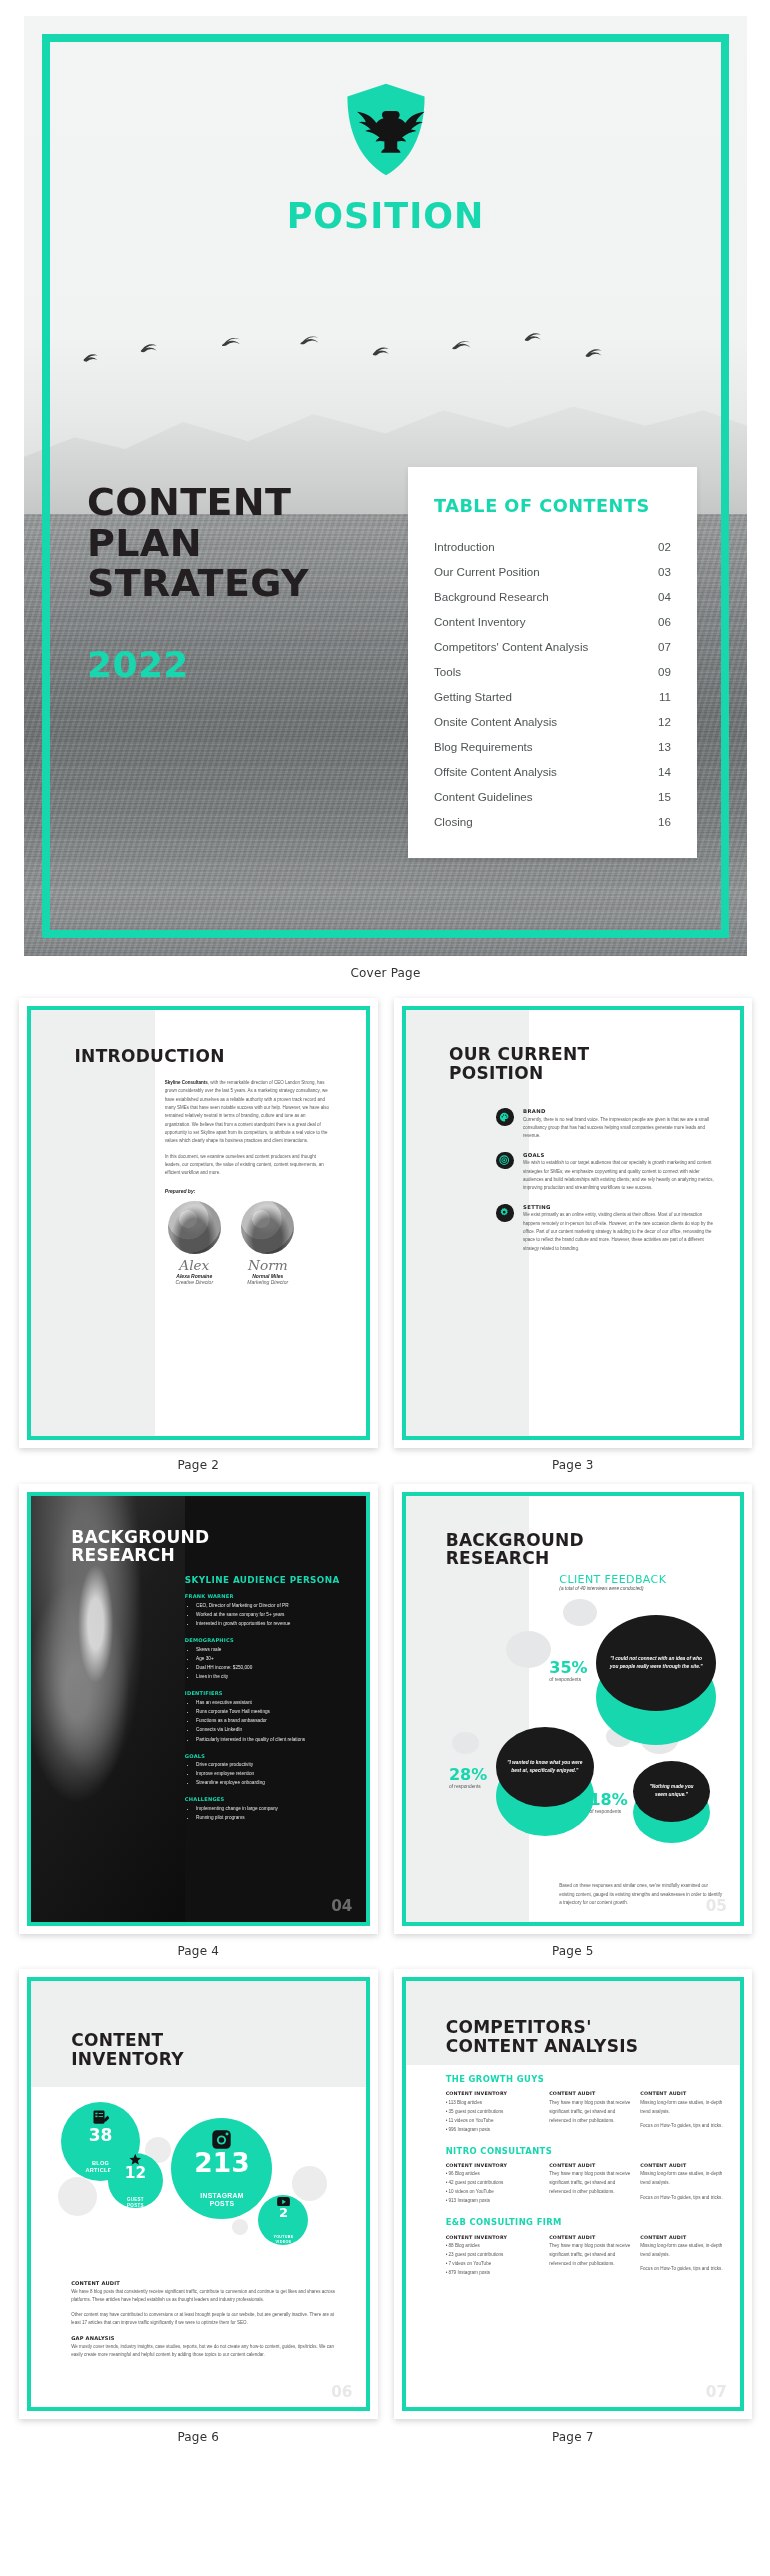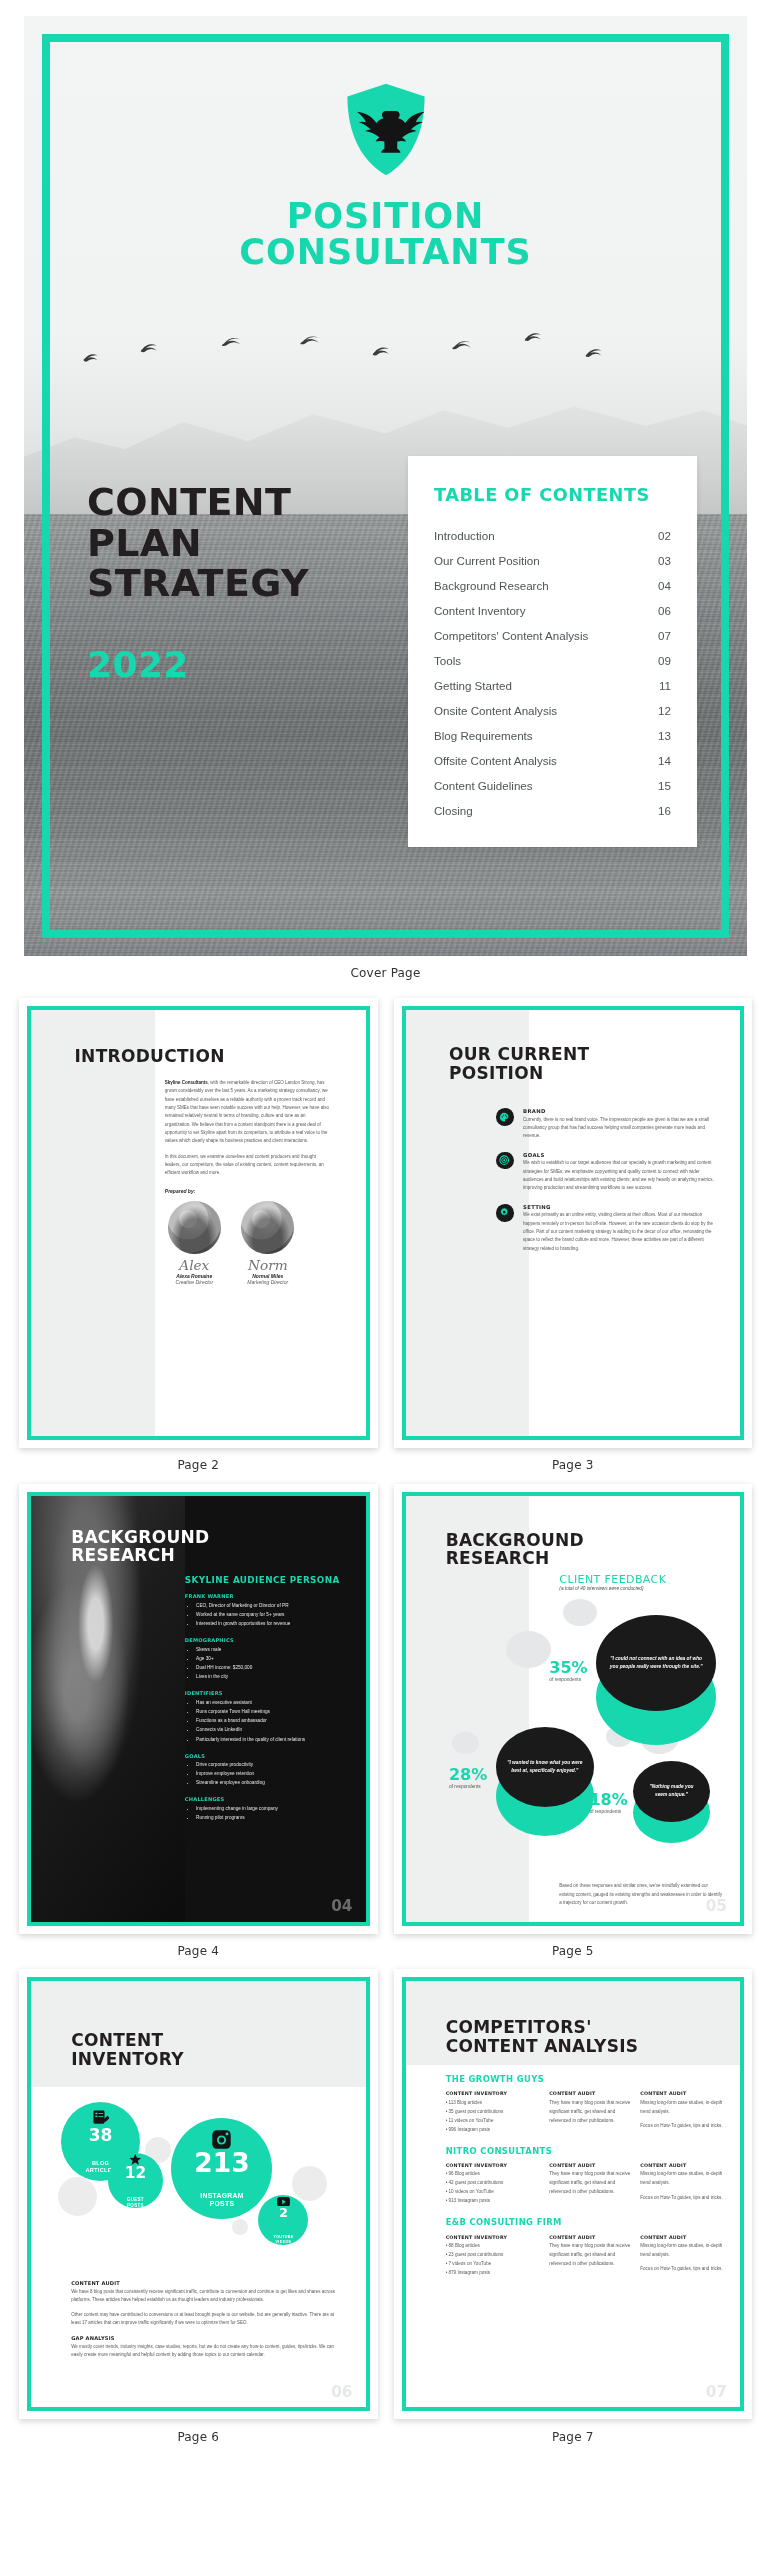--- a/index.html
+++ b/index.html
@@ -84,21 +84,21 @@
     letter-spacing: 0.4px;
     color: #231f20;
   }
   .cover-year {
     position: absolute; left: 63px; top: 628px; z-index: 9;
     font-family: "DejaVu Sans", sans-serif;
     font-weight: bold; font-size: 36px; color: #17d7af;
     letter-spacing: 0.4px;
   }
   .toc {
-    position: absolute; right: 50px; top: 440px;
+    position: absolute; right: 50px; top: 451px;
     width: 289px; z-index: 10;
     background: #ffffff;
     padding: 29px 26px 24px 26px;
     box-shadow: 0 1.6px 5.6px rgba(0,0,0,.10);
   }
   .toc h2 {
     color: #17d7af;
     font-family: "DejaVu Sans", sans-serif;
     font-weight: bold; font-size: 17.7px; letter-spacing: 0.5px;
     margin-bottom: 17.7px;
@@ -249,21 +249,20 @@
       <svg width="82" height="95" viewBox="0 0 102 118">
         <path d="M51 2 L99 18 C99 64 82 98 51 116 C20 98 3 64 3 18 Z" fill="#17d7af"></path>
         <g fill="#141414">
           <path d="M51 36 c-3 0 -5 2 -5 5 c0 2 1 3 2 4 c-4 1 -7 3 -9 6 c-5 -8 -14 -13 -24 -14 c5 4 9 8 11 13 c-3 -1 -6 -1 -9 0 c6 2 11 5 15 9 c-3 0 -5 1 -7 2 c7 1 13 4 18 8 c-2 1 -4 3 -5 5 c4 -1 8 -1 11 0 l0 9 c-2 1 -4 3 -4 5 l24 0 c0 -2 -2 -4 -4 -5 l0 -9 c3 -1 7 -1 11 0 c-1 -2 -3 -4 -5 -5 c5 -4 11 -7 18 -8 c-2 -1 -4 -2 -7 -2 c4 -4 9 -7 15 -9 c-3 -1 -6 -1 -9 0 c2 -5 6 -9 11 -13 c-10 1 -19 6 -24 14 c-2 -3 -5 -5 -9 -6 c1 -1 2 -2 2 -4 c0 -3 -2 -5 -5 -5 z"></path>
         </g>
       </svg>
     </div>
 
     <div class="brand-title">
       <div>POSITION</div>
-      <div>CONSULTANTS</div>
     </div>
 
     <svg class="birds" viewBox="0 0 900 70" preserveAspectRatio="none">
       <g fill="#3b3b3b">
         <path d="M78 46 q7 -6 14 -2 q-5 -5 -12 -3 q5 -4 12 -3 q-9 -4 -16 4 q-4 3 2 4z"></path>
         <path d="M150 34 q8 -7 16 -2 q-6 -6 -14 -3 q6 -5 14 -3 q-10 -5 -18 4 q-5 4 2 4z"></path>
         <path d="M252 26 q9 -8 18 -2 q-7 -7 -16 -3 q7 -6 16 -3 q-11 -5 -20 5 q-6 4 2 3z"></path>
         <path d="M350 24 q9 -8 18 -2 q-7 -7 -16 -3 q7 -6 16 -3 q-11 -5 -20 5 q-6 4 2 3z"></path>
         <path d="M440 38 q8 -7 16 -2 q-6 -6 -14 -3 q6 -5 14 -3 q-10 -5 -18 4 q-5 4 2 4z"></path>
         <path d="M540 30 q9 -8 18 -2 q-7 -7 -16 -3 q7 -6 16 -3 q-11 -5 -20 5 q-6 4 2 3z"></path>

